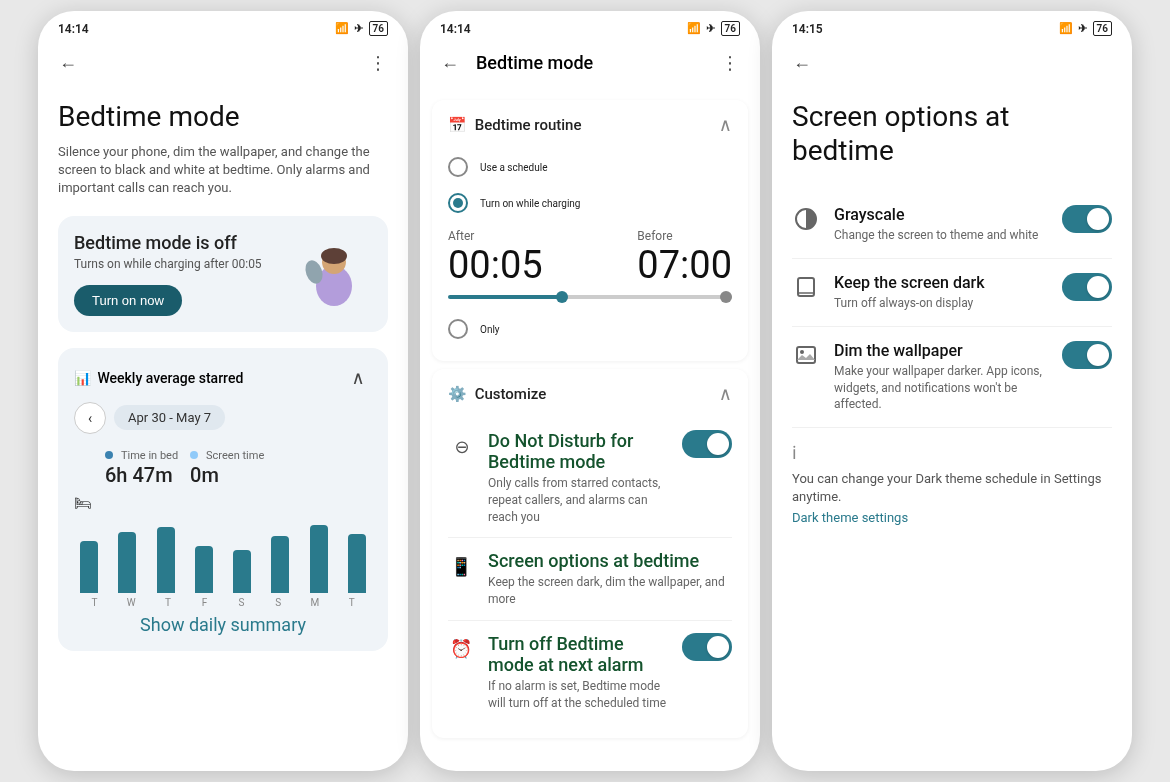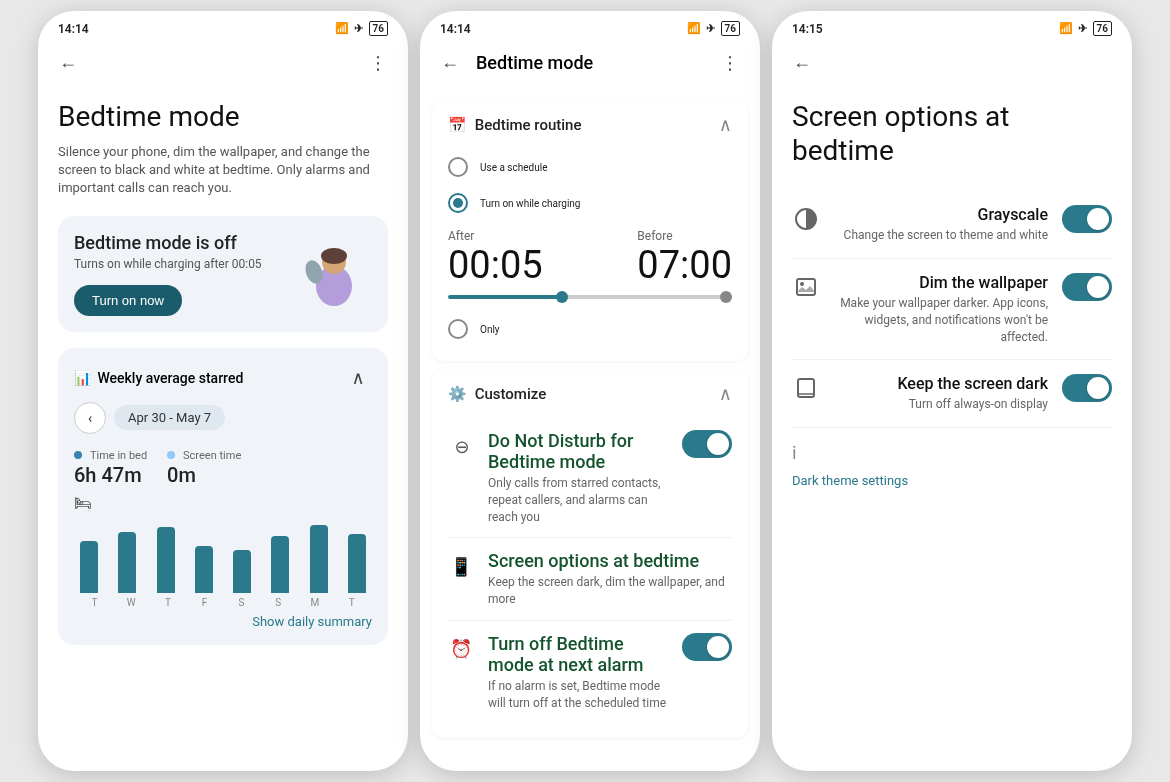--- a/index.html
+++ b/index.html
@@ -105,29 +105,29 @@
       background: #fff;
       display: flex; align-items: center; justify-content: center;
       font-size: 14px; cursor: pointer; color: #333;
     }
     .week-label {
       background: #e0e8ef;
       border-radius: 20px;
       padding: 5px 14px;
       font-size: 13px; color: #333;
     }
-    .stats-row { display: flex; gap: 20px; margin-bottom: 8px; }
+    .stats-row { display: flex; gap: 12px; margin-bottom: 8px; margin-left: 31px; }
     .stat-item .stat-dot { width: 8px; height: 8px; border-radius: 50%; display: inline-block; margin-right: 4px; }
     .stat-item .stat-label { font-size: 11px; color: #666; }
     .stat-item .stat-val { font-size: 20px; font-weight: 500; color: #222; }
     .bar-chart { display: flex; align-items: flex-end; gap: 8px; height: 80px; margin-bottom: 4px; padding-top: 4px; }
     .bar-group { display: flex; flex-direction: column; align-items: center; gap: 2px; flex: 1; }
     .bar { width: 18px; background: #2a7a8c; border-radius: 4px 4px 0 0; }
     .chart-icons { display: flex; justify-content: space-between; align-items: center; margin-bottom: 2px; }
-    .show-summary { text-align: right; color: #2a7a8c; font-size: 13px; margin-top: 6px; cursor: pointer; }
+    .show-summary { text-align: center; color: #2a7a8c; font-size: 18px; margin-top: 6px; cursor: pointer; }
 
     
     .screen2-body { padding: 8px 0; overflow-y: auto; height: calc(760px - 90px); }
 
     .section-card {
       background: #fff;
       border-radius: 12px;
       margin: 8px 12px;
       padding: 14px 16px;
       box-shadow: 0 1px 4px rgba(0,0,0,0.06);
@@ -224,21 +224,21 @@
       display: flex; align-items: flex-start; gap: 14px;
       padding: 14px 0;
       border-bottom: 1px solid #f0f0f0;
     }
     .option-row:last-of-type { border-bottom: none; }
     .opt-icon {
       width: 28px; flex-shrink: 0;
       display: flex; align-items: center; justify-content: center;
       font-size: 20px; color: #555; margin-top: 2px;
     }
-    .opt-content { flex: 1; text-align: right; }
+    .opt-content { flex: 1; }
     .opt-title { font-size: 16px; font-weight: 500; color: #111; margin-bottom: 3px; }
     .opt-desc { font-size: 12px; color: #666; line-height: 1.4; }
     .opt-right { flex-shrink: 0; }
 
     .info-section { padding: 12px 0; }
     .info-icon { font-size: 18px; color: #888; margin-bottom: 6px; }
     .info-text { font-size: 13px; color: #555; line-height: 1.4; }
     .info-link { color: #2a7a8c; font-size: 13px; text-decoration: none; }
 
     .chevron { font-size: 18px; color: #888; }
@@ -477,49 +477,50 @@
         <div class="opt-desc">Change the screen to theme and white</div>
       </div>
       <div class="opt-right">
         <div class="toggle"></div>
       </div>
     </div>
 
     <div class="option-row">
       <div class="opt-icon">
         <svg width="24" height="24" viewBox="0 0 24 24">
+          <rect x="4" y="3" width="16" height="18" rx="2" fill="none" stroke="#666" stroke-width="2"></rect>
+          <line x1="4" y1="18" x2="20" y2="18" stroke="#666" stroke-width="1.5"></line>
+        </svg>
+      </div>
+      <div class="opt-content">
+        <div class="opt-title">Keep the screen dark</div>
+        <div class="opt-desc">Turn off always-on display</div>
+      </div>
+      <div class="opt-right">
+        <div class="toggle"></div>
+      </div>
+    </div>
+
+    <div class="option-row">
+      <div class="opt-icon">
+        <svg width="24" height="24" viewBox="0 0 24 24">
           <rect x="3" y="4" width="18" height="16" rx="2" fill="none" stroke="#666" stroke-width="2"></rect>
           <circle cx="8" cy="9" r="2" fill="#666"></circle>
           <path d="M3 17 L8 12 L12 15 L16 11 L21 17 Z" fill="#aaa"></path>
         </svg>
       </div>
       <div class="opt-content">
         <div class="opt-title">Dim the wallpaper</div>
         <div class="opt-desc">Make your wallpaper darker. App icons, widgets, and notifications won't be affected.</div>
       </div>
       <div class="opt-right">
         <div class="toggle"></div>
       </div>
     </div>
 
-    <div class="option-row">
-      <div class="opt-icon">
-        <svg width="24" height="24" viewBox="0 0 24 24">
-          <rect x="4" y="3" width="16" height="18" rx="2" fill="none" stroke="#666" stroke-width="2"></rect>
-          <line x1="4" y1="18" x2="20" y2="18" stroke="#666" stroke-width="1.5"></line>
-        </svg>
-      </div>
-      <div class="opt-content">
-        <div class="opt-title">Keep the screen dark</div>
-        <div class="opt-desc">Turn off always-on display</div>
-      </div>
-      <div class="opt-right">
-        <div class="toggle"></div>
-      </div>
-    </div>
-
 
     <div class="info-section">
       <div class="info-icon">ℹ</div>
+      <div class="info-text">You can change your Dark theme schedule in Settings anytime.</div>
       <a class="info-link" href="#">Dark theme settings</a>
     </div>
   </div>
 </div>
 
 </body></html>

